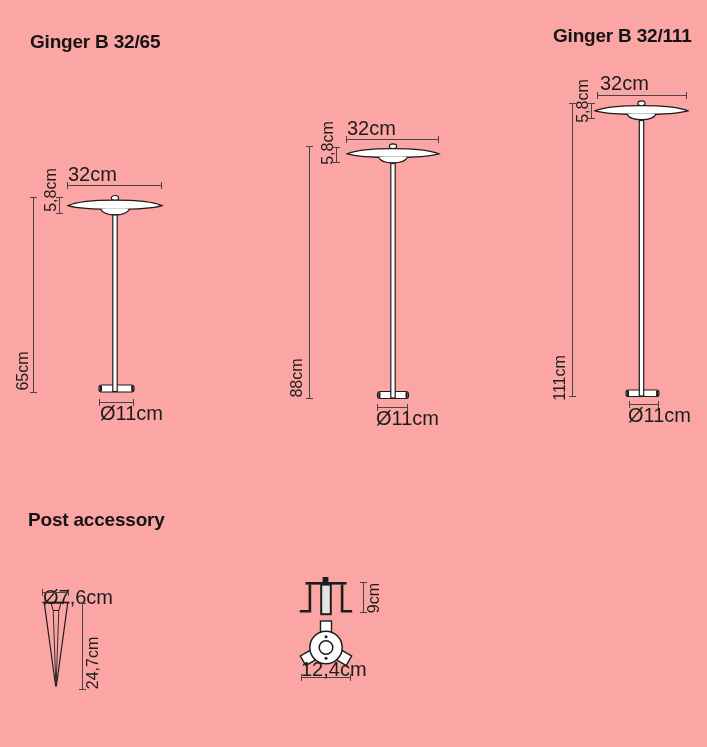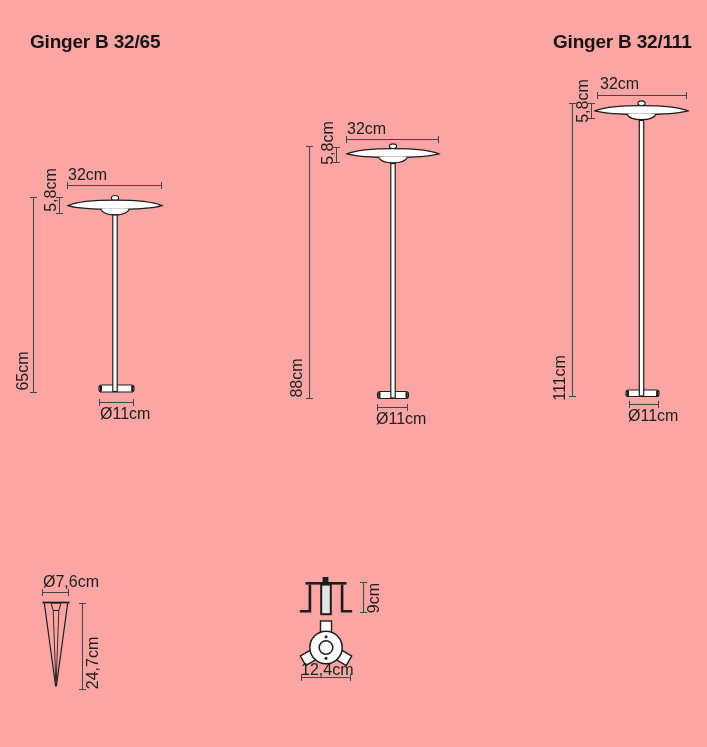--- a/index.html
+++ b/index.html
@@ -5,21 +5,21 @@
   html,body{margin:0;padding:0;background:#fff;}
   .sheet{
     position:relative;width:707px;height:747px;background:#fca5a5;
     font-family:"Liberation Sans",sans-serif;color:#111;overflow:hidden;
   }
   .title{
     position:absolute;font-size:19px;font-weight:700;letter-spacing:-0.2px;
     white-space:nowrap;color:#141414;line-height:19px;
   }
   .dlabel{
-    position:absolute;font-size:16px;line-height:15px;white-space:nowrap;color:#1d1d1b;
+    position:absolute;font-size:20px;line-height:15px;white-space:nowrap;color:#1d1d1b;
   }
   .vlabel{
     position:absolute;display:flex;align-items:center;justify-content:center;
     transform:rotate(-90deg);font-size:16px;line-height:15px;white-space:nowrap;color:#1d1d1b;
   }
   .dim-h{position:absolute;height:1px;background:#454545;}
   .dim-h::before,.dim-h::after{content:"";position:absolute;top:-3px;width:1px;height:7px;background:#454545;}
   .dim-h::before{left:0}
   .dim-h::after{right:0}
   .dim-v{position:absolute;width:1px;background:#454545;}
@@ -77,21 +77,21 @@
       <rect x="37.5" y="251.5" width="31" height="7" rx="2.8"></rect>
       <rect x="50.8" y="23.5" width="4.4" height="234.5"></rect>
     </g>
     <rect x="38.3" y="252.2" width="2.2" height="5.6" fill="#1d1d1b"></rect>
     <rect x="65.5" y="252.2" width="2.2" height="5.6" fill="#1d1d1b"></rect>
   </svg>
 
   <div class="dim-h" style="left:377px;top:407px;width:31px"></div>
   <div class="dlabel" style="left:376px;top:411px">Ø11cm</div>
 
-  <div class="title" style="left:553px;top:32px">Ginger B 32/111</div>
+  <div class="title" style="left:553px;top:26px">Ginger B 32/111</div>
 
   <div class="dlabel" style="left:600px;top:76px">32cm</div>
   <div class="dim-h" style="left:597px;top:95px;width:90px"></div>
 
   <div class="vlabel" style="left:560px;top:93px;width:44px;height:16px">5,8cm</div>
   <div class="dim-v" style="left:590.5px;top:103px;height:16px"></div>
 
   <div class="dim-v" style="left:572px;top:103px;height:294px"></div>
   <div class="vlabel" style="left:536px;top:370px;width:46px;height:16px">111cm</div>
 
@@ -103,22 +103,23 @@
       <rect x="40" y="293" width="33" height="6.5" rx="2.6"></rect>
       <rect x="53.3" y="23.5" width="4.4" height="275.5"></rect>
     </g>
     <rect x="40.8" y="293.6" width="2.2" height="5.4" fill="#1d1d1b"></rect>
     <rect x="70.1" y="293.6" width="2.2" height="5.4" fill="#1d1d1b"></rect>
   </svg>
 
   <div class="dim-h" style="left:629px;top:404px;width:30px"></div>
   <div class="dlabel" style="left:628px;top:408px">Ø11cm</div>
 
+  <div class="title" style="left:28px;top:510px">Post accessory</div>
 
-  <div class="dlabel" style="left:43px;top:574px">Ø7,6cm</div>
+  <div class="dlabel" style="left:43px;top:590px">Ø7,6cm</div>
   <div class="dim-h" style="left:42px;top:592px;width:27px"></div>
 
   <svg width="55" height="95" viewBox="0 0 55 95" style="left:35px;top:597px">
     <g fill="none" stroke="#1d1d1b">
       <path d="M7.5 5.5 H34.5" stroke-width="1.7"></path>
       <path d="M16 6 H26 L23.8 13.5 H18.2 Z" stroke-width="1"></path>
       <path d="M9.3 6 L20.7 89.5 M32.7 6 L21.3 89.5" stroke-width="1.2"></path>
       <path d="M18.2 13.5 L20.8 85.5 M23.8 13.5 L21.2 85.5" stroke-width="0.9"></path>
     </g>
   </svg>

